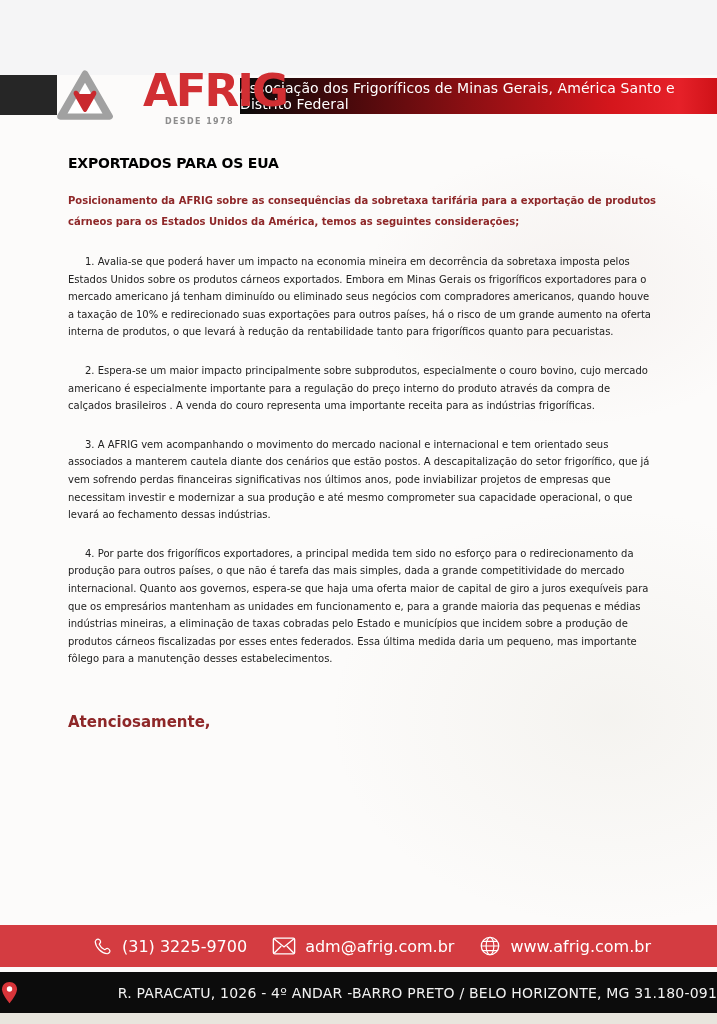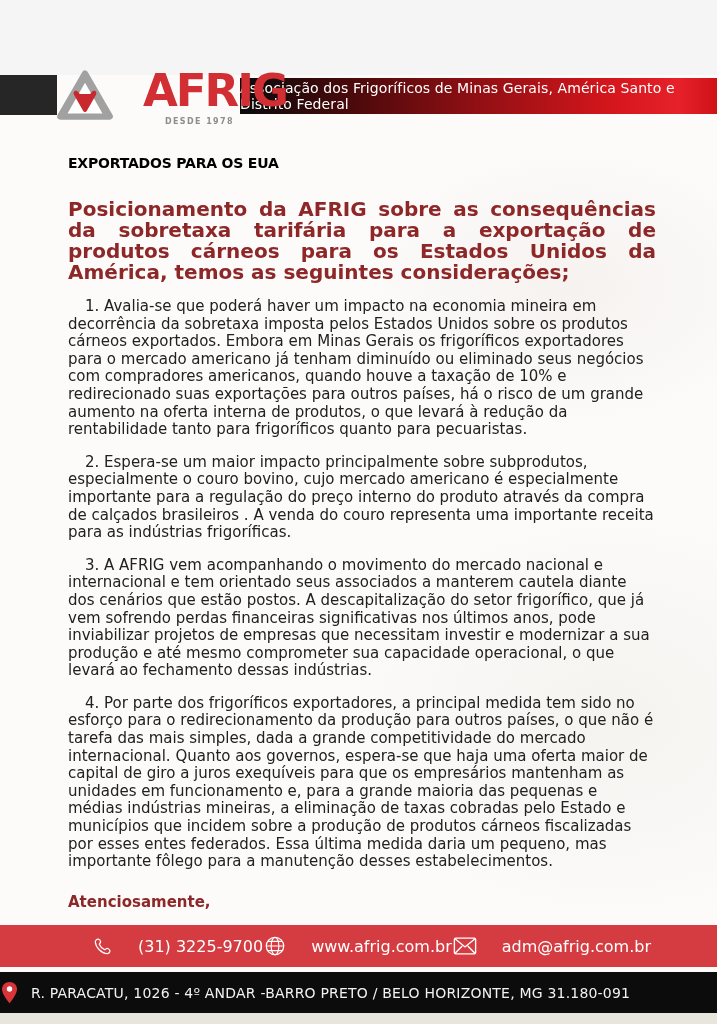--- a/index.html
+++ b/index.html
@@ -35,46 +35,46 @@
   .logo-tagline {
     position:absolute; left:148px; top:117px; width:86px;
     text-align:right; font-size:8px; color:#8d8d8d; letter-spacing:1.4px; font-weight:bold;
   }
 
   
   .letter { position:absolute; left:68px; top:152px; width:588px; }
   .doc-title { font-size:19px; font-weight:bold; color:#1c1c1c; letter-spacing:-0.3px; line-height:24px; }
   .doc-subtitle { font-size:14px; font-weight:bold; color:#000000; letter-spacing:-0.2px; margin-top:3px; }
   .intro {
-    margin-top:28px;
-    color:#8e2728; font-weight:bold; font-size:20px; line-height:21px;
+    margin-top:19px;
+    color:#8e2728; font-weight:bold; font-size:10px; line-height:21px;
     text-align:justify;
   }
   .para {
-    margin-top:15px;
-    color:#212121; font-size:15px; line-height:17.6px;
+    margin-top:21px;
+    color:#212121; font-size:10px; line-height:17.6px;
     text-indent:17px;
   }
-  .signature { margin-top:20px; }
+  .signature { margin-top:43px; }
   .signature div { color:#8e2728; font-weight:bold; font-size:15px; line-height:22px; }
 
   
   .footer-red {
     position:absolute; left:0; top:925px; width:717px; height:42px;
     background:#d43c41;
     display:flex; align-items:center; justify-content:space-between;
     padding:0 66px 0 92px;
   }
-  .contact { display:flex; align-items:center; gap:25px; color:#fff; font-size:16px; }
+  .contact { display:flex; align-items:center; gap:9px; color:#fff; font-size:16px; }
   .contact svg { display:block; }
 
   .footer-black {
     position:absolute; left:0; top:972px; width:717px; height:41px;
     background:#0c0c0c;
-    display:flex; align-items:center; justify-content:flex-start; gap:12px;
+    display:flex; align-items:center; justify-content:space-between; gap:12px;
   }
   .footer-black .addr { color:#f2f2f2; font-size:14px; letter-spacing:0.2px; }
   .footer-strip {
     position:absolute; left:0; top:1013px; width:717px; height:11px;
     background:#e8e5dd;
   }
 </style>
 </head>
 <body>
 
@@ -110,34 +110,34 @@
 
 <div class="footer-red">
   <div class="contact">
     <svg width="21" height="21" viewBox="0 0 24 24" aria-hidden="true">
       <path d="M7 3.5 C8.4 3.8 10 5.6 9.8 7 C9.7 7.9 8.6 8.5 8.3 9.4 C9.4 12.1 11.9 14.6 14.6 15.7 C15.5 15.4 16.1 14.3 17 14.2 C18.4 14 20.2 15.6 20.5 17 C20.7 18.4 18.9 20.2 17.4 20.3 C10.9 19.8 4.2 13.1 3.7 6.6 C3.8 5.1 5.6 3.2 7 3.5 Z" fill="none" stroke="#ffffff" stroke-width="1.4" stroke-linejoin="round"></path>
     </svg>
     <span>(31) 3225-9700</span>
   </div>
 
   <div class="contact">
+    <svg width="24" height="20" viewBox="0 0 26 20" aria-hidden="true">
+      <rect x="1.5" y="1.5" width="23" height="17" rx="1.5" fill="none" stroke="#ffffff" stroke-width="1.5"></rect>
+      <path d="M2.5 2.5 L13 11 L23.5 2.5 M2.5 17.5 L10 10 M23.5 17.5 L16 10" fill="none" stroke="#ffffff" stroke-width="1.5"></path>
+    </svg>
+    <span>adm@afrig.com.br</span>
+  </div>
+
+  <div class="contact">
     <svg width="22" height="22" viewBox="0 0 24 24" aria-hidden="true">
       <circle cx="12" cy="12" r="9.5" fill="none" stroke="#ffffff" stroke-width="1.4"></circle>
       <ellipse cx="12" cy="12" rx="4.2" ry="9.5" fill="none" stroke="#ffffff" stroke-width="1.3"></ellipse>
       <path d="M2.5 12 H21.5 M4 7 H20 M4 17 H20" fill="none" stroke="#ffffff" stroke-width="1.3"></path>
     </svg>
     <span>www.afrig.com.br</span>
-  </div>
-
-  <div class="contact">
-    <svg width="24" height="20" viewBox="0 0 26 20" aria-hidden="true">
-      <rect x="1.5" y="1.5" width="23" height="17" rx="1.5" fill="none" stroke="#ffffff" stroke-width="1.5"></rect>
-      <path d="M2.5 2.5 L13 11 L23.5 2.5 M2.5 17.5 L10 10 M23.5 17.5 L16 10" fill="none" stroke="#ffffff" stroke-width="1.5"></path>
-    </svg>
-    <span>adm@afrig.com.br</span>
   </div>
 </div>
 
 <div class="footer-black">
   <svg width="19" height="24" viewBox="0 0 24 30" aria-hidden="true">
     <path d="M12 1 C6.5 1 2.5 5 2.5 10.2 C2.5 16.8 12 28 12 28 C12 28 21.5 16.8 21.5 10.2 C21.5 5 17.5 1 12 1 Z" fill="#d8353a"></path>
     <circle cx="12" cy="10" r="3.4" fill="#ffffff"></circle>
   </svg>
   <span class="addr">R. PARACATU, 1026 - 4º ANDAR -BARRO PRETO / BELO HORIZONTE, MG 31.180-091</span>
 </div>

